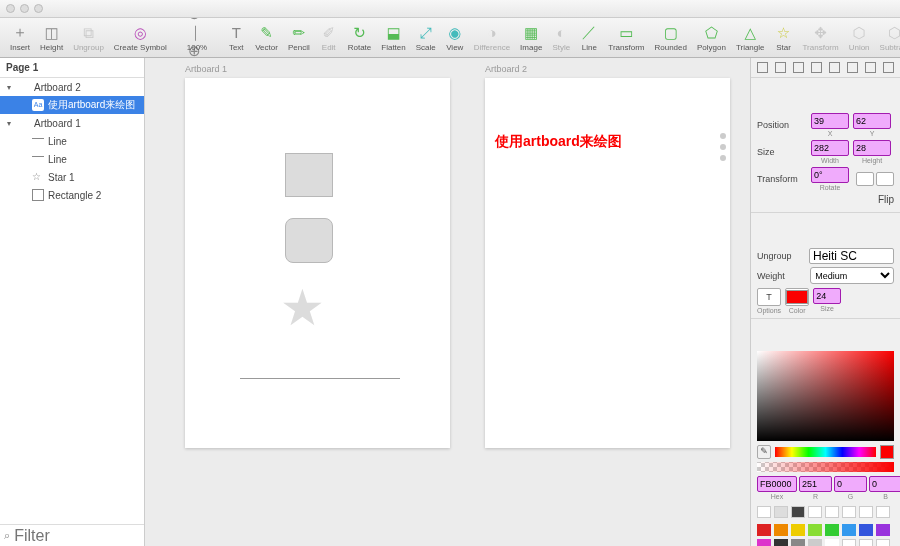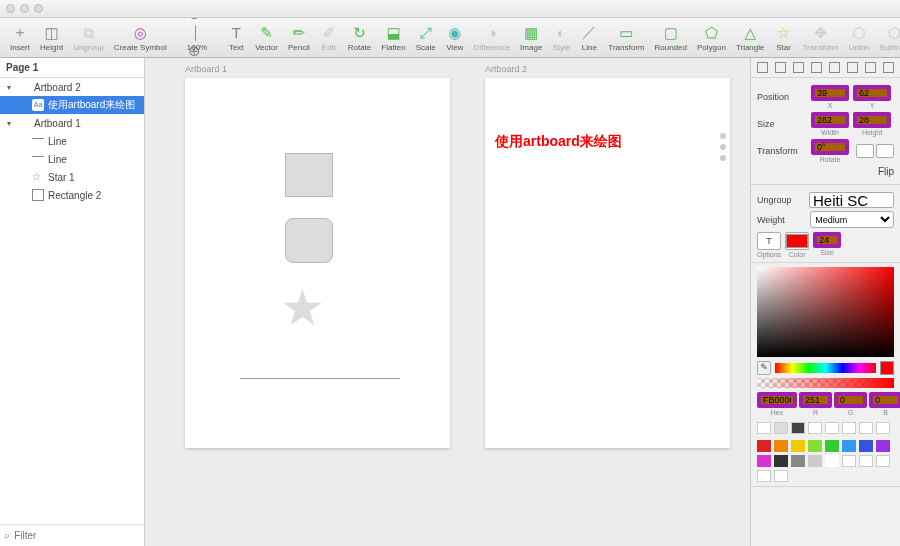--- a/index.html
+++ b/index.html
@@ -33,47 +33,47 @@
 .row.sel .arr { color: #fff; }
 .row .ic { width: 12px; height: 12px; display: inline-block; }
 .ic-aa { background: #3b82e6; color: #fff; font-size: 7px; text-align: center; line-height: 12px; border-radius: 2px; }
 .row.sel .ic-aa { background: #fff; color: #3b82e6; }
 .ic-line { border-top: 1px solid #888; margin-top: 6px; height: 0; }
 .ic-star { font-size: 10px; color: #888; }
 .ic-rect { border: 1px solid #888; }
 .row .nm { font-size: 10px; white-space: nowrap; overflow: hidden; }
 .filter-bar { height: 22px; border-top: 1px solid #ddd; display: flex; align-items: center; padding: 0 4px; gap: 4px; }
 .filter-bar .search-ic { color: #888; font-size: 11px; }
-.filter-bar input { border: none; outline: none; flex: 1; font-size: 10px; background: transparent; }
+.filter-bar input { border: none; outline: none; flex: 1; font-size: 16px; background: transparent; }
 .filter-bar .btn { width: 16px; height: 14px; border: 1px solid #bbb; border-radius: 2px; background: #f5f5f5; cursor: pointer; }
 
 
 .canvas { flex: 1; background: #ececec; position: relative; overflow: hidden; }
 .artboard { background: #fff; position: absolute; box-shadow: 0 1px 3px rgba(0,0,0,.2); }
 .ab-label { position: absolute; top: -14px; left: 0; font-size: 9px; color: #999; }
 .ab1 { left: 40px; top: 20px; width: 265px; height: 370px; }
 .ab2 { left: 340px; top: 20px; width: 245px; height: 370px; }
 .shape { position: absolute; background: #dcdcdc; border: 1px solid #b8b8b8; }
 .sq1 { left: 100px; top: 75px; width: 48px; height: 44px; }
 .sq2 { left: 100px; top: 140px; width: 48px; height: 45px; border-radius: 8px; }
 .star { position: absolute; left: 95px; top: 205px; font-size: 50px; color: #dcdcdc; line-height: 1; }
 .hr { position: absolute; left: 55px; top: 300px; width: 160px; border-top: 1px solid #999; }
 .txt-sel { position: absolute; left: 10px; top: 55px; right: 30px; font-size: 14px; font-weight: bold; color: #fb0000; }
 .handles { position: absolute; right: 0; top: 50px; width: 10px; }
 .handles span { display: block; width: 6px; height: 6px; background: #ccc; border-radius: 50%; margin: 5px 0; }
 
 
-.inspector { width: 150px; background: #f0f0f0; border-left: 1px solid #ccc; display: flex; flex-direction: column; overflow-y: auto; }
+.inspector { width: 150px; background: #f0f0f0; border-left: 1px solid #ccc; display: flex; flex-direction: column; overflow-y: auto; gap: 28px; }
 .insp-sec { padding: 4px 6px; border-bottom: 1px solid #d5d5d5; }
 .align-row { display: flex; gap: 6px; justify-content: space-between; padding: 4px 6px; border-bottom: 1px solid #d5d5d5; }
 .align-row span { width: 11px; height: 11px; border: 1px solid #888; cursor: pointer; }
 .prop-row { display: flex; align-items: center; gap: 4px; margin: 3px 0; }
 .prop-lbl { width: 50px; font-size: 9px; color: #444; }
 .fld { display: flex; flex-direction: column; align-items: center; }
-.fld input { width: 38px; height: 16px; border: 4px solid #a21caf; border-radius: 2px; font-size: 9px; padding: 0 2px; text-align: left; background: #a16207; }
+.fld input { width: 38px; height: 16px; border: 1px solid #a21caf; border-radius: 2px; font-size: 9px; padding: 0 2px; text-align: left; background: #f0abfc; }
 .fld .sub { font-size: 7px; color: #888; margin-top: 1px; }
 .flip-btns { display: flex; gap: 2px; margin-left: auto; }
 .flip-btns span { width: 18px; height: 14px; border: 1px solid #aaa; border-radius: 2px; background: #fff; cursor: pointer; }
 .sel-row { display: flex; align-items: center; justify-content: space-between; }
 .sel-row select, .sel-full { width: 85px; height: 17px; border: 1px solid #aaa; border-radius: 3px; font-size: 9px; background: #fff; }
 .fmt-row { display: flex; gap: 4px; margin-top: 4px; }
 .fmt-btn { width: 24px; height: 18px; border: 1px solid #aaa; border-radius: 2px; background: #fff; display: flex; align-items: center; justify-content: center; font-size: 9px; cursor: pointer; }
 .swatch { width: 22px; height: 14px; background: #fb0000; border: 1px solid #999; }
 
 
@@ -325,21 +325,21 @@
       </div>
       <div class="prop-row" style="justify-content:flex-end">
           <span class="sub">Flip</span>
         </div>
     </div>
 
 
     <div class="insp-sec">
       <div class="prop-row sel-row">
         <span class="prop-lbl">Ungroup</span>
-        <input class="sel-row" style="width: 85px; height: 16px; border: 1px solid rgb(170, 170, 170); border-radius: 2px; font-size: 15px; padding: 0px 3px;" value="Heiti SC">
+        <input class="sel-row" style="width: 85px; height: 16px; border: 1px solid rgb(170, 170, 170); border-radius: 2px; font-size: 12px; padding: 0px 3px;" value="Heiti SC">
       </div>
       <div class="prop-row sel-row">
         <span class="prop-lbl">Weight</span>
         <select><option>Medium</option></select>
       </div>
       <div class="fmt-row">
         <div class="fld">
             <div class="fmt-btn">T</div>
             <span class="sub">Options</span>
           </div>

